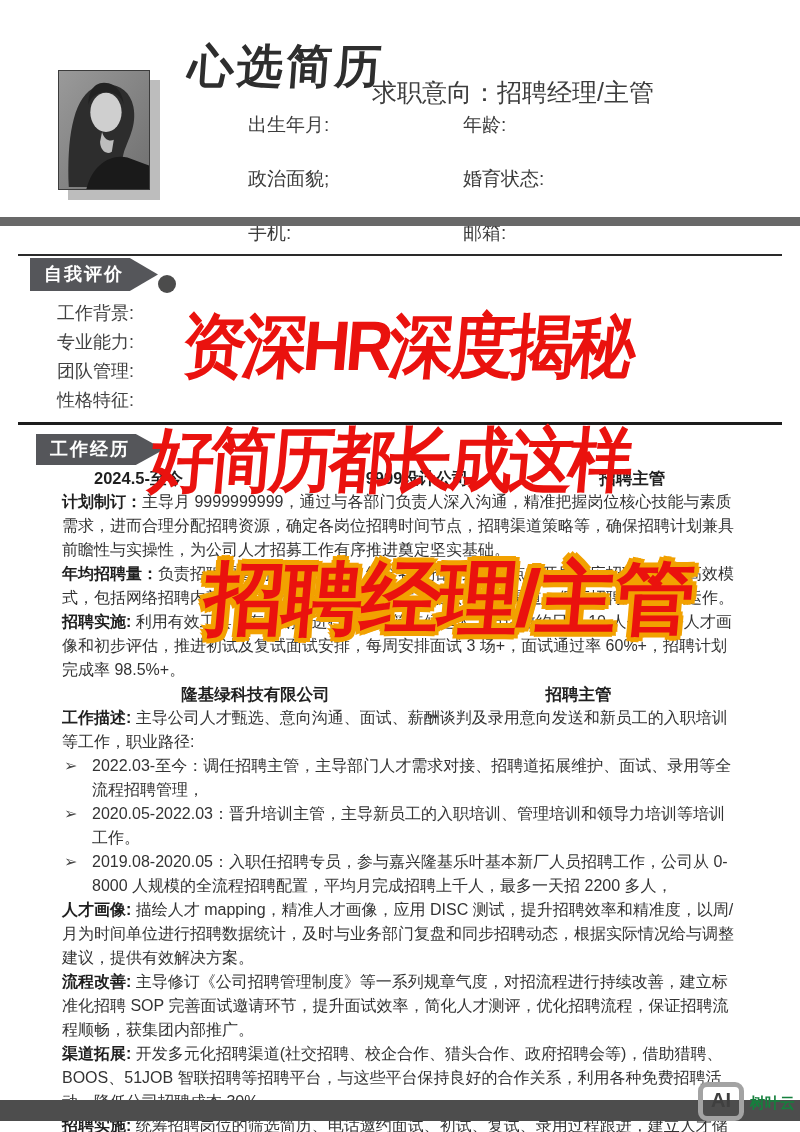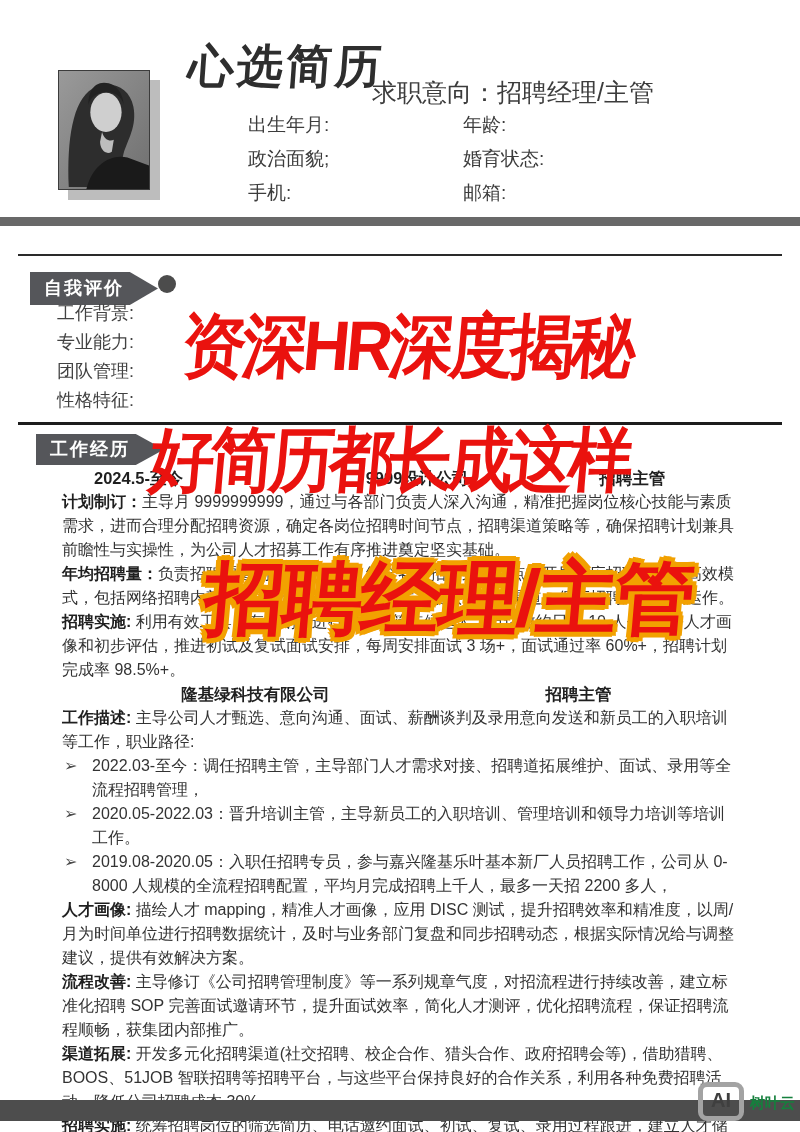--- a/index.html
+++ b/index.html
@@ -20,37 +20,37 @@
     position:absolute; left:186px; top:36px;
     font-size:46px; font-weight:900; letter-spacing:3px; color:#2e2e2e;
     transform:skewX(-4deg); transform-origin:left bottom; white-space:nowrap;
   }
   .intent {
     position:absolute; left:372px; top:76px;
     font-size:25px; color:#3c3c3c; white-space:nowrap;
   }
   .info-grid {
     position:absolute; left:248px; top:114px;
-    display:grid; grid-template-columns:215px auto; row-gap:12px;
+    display:grid; grid-template-columns:215px auto; row-gap:32px;
     font-size:19px; line-height:22px; color:#3c3c3c;
   }
 
   .bar-top { position:absolute; left:0; top:217px; width:800px; height:9px; background:#686868; }
 
   
   .rule { position:absolute; left:18px; width:764px; background:#2a2a2a; }
   .rule.r1 { top:254px; height:2px; }
   .rule.r2 { top:422px; height:3px; background:#1d1d1d; }
   .tag {
     position:absolute; height:33px; line-height:33px;
     background:#55565a; color:#fff; font-size:18px; font-weight:bold;
     letter-spacing:2px; padding:0 34px 0 14px; white-space:nowrap;
     clip-path:polygon(0 0, 78% 0, 100% 50%, 78% 100%, 0 100%);
   }
-  .tag.t1 { left:30px; top:272px; }
+  .tag.t1 { left:30px; top:258px; }
   .tag.t2 { left:36px; top:434px; height:31px; line-height:31px; }
   .dot { position:absolute; left:158px; top:275px; width:18px; height:18px; border-radius:50%; background:#4c4c4c; }
 
   .eval-list { position:absolute; left:57px; top:299px; font-size:18px; line-height:29px; color:#424242; }
 
   
   .work { position:absolute; left:62px; top:466px; width:678px; font-size:16px; line-height:24px; color:#333; z-index:2; }
   .job-row { display:flex; font-weight:bold; color:#1f1f1f; font-size:16.5px;margin-left:32px; }
   .job-row .c { flex:1; }
   .job-row .c.mid { text-align:center; }

